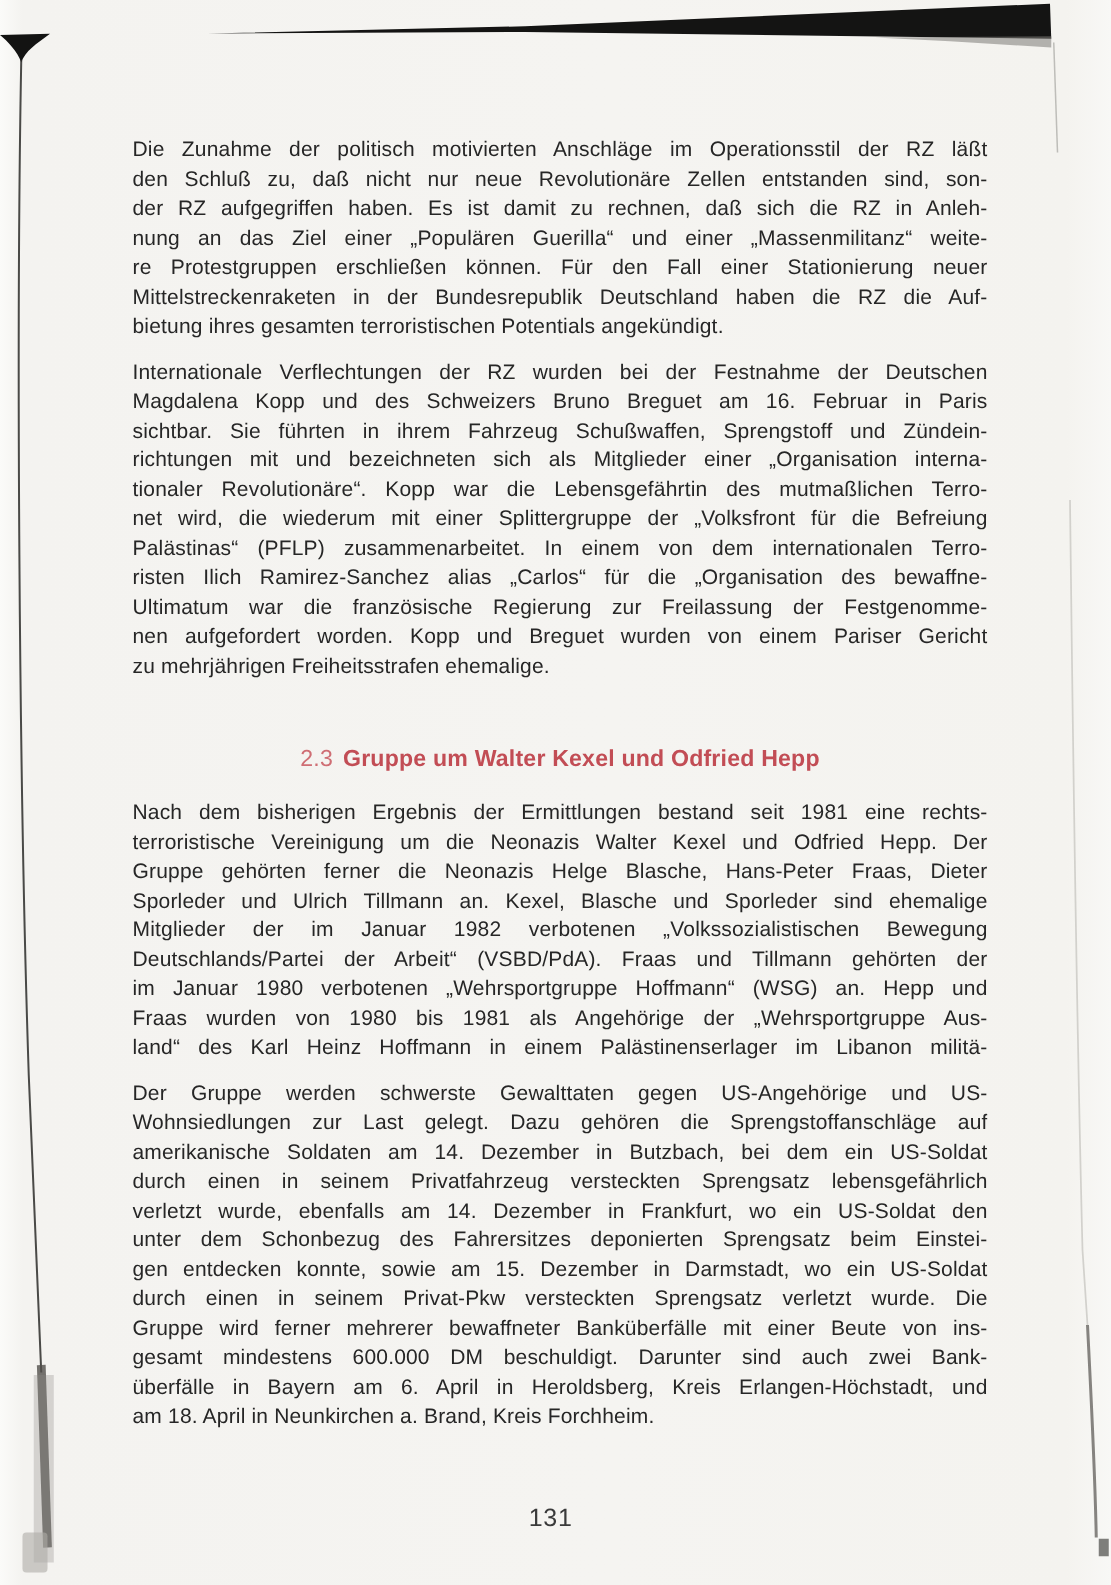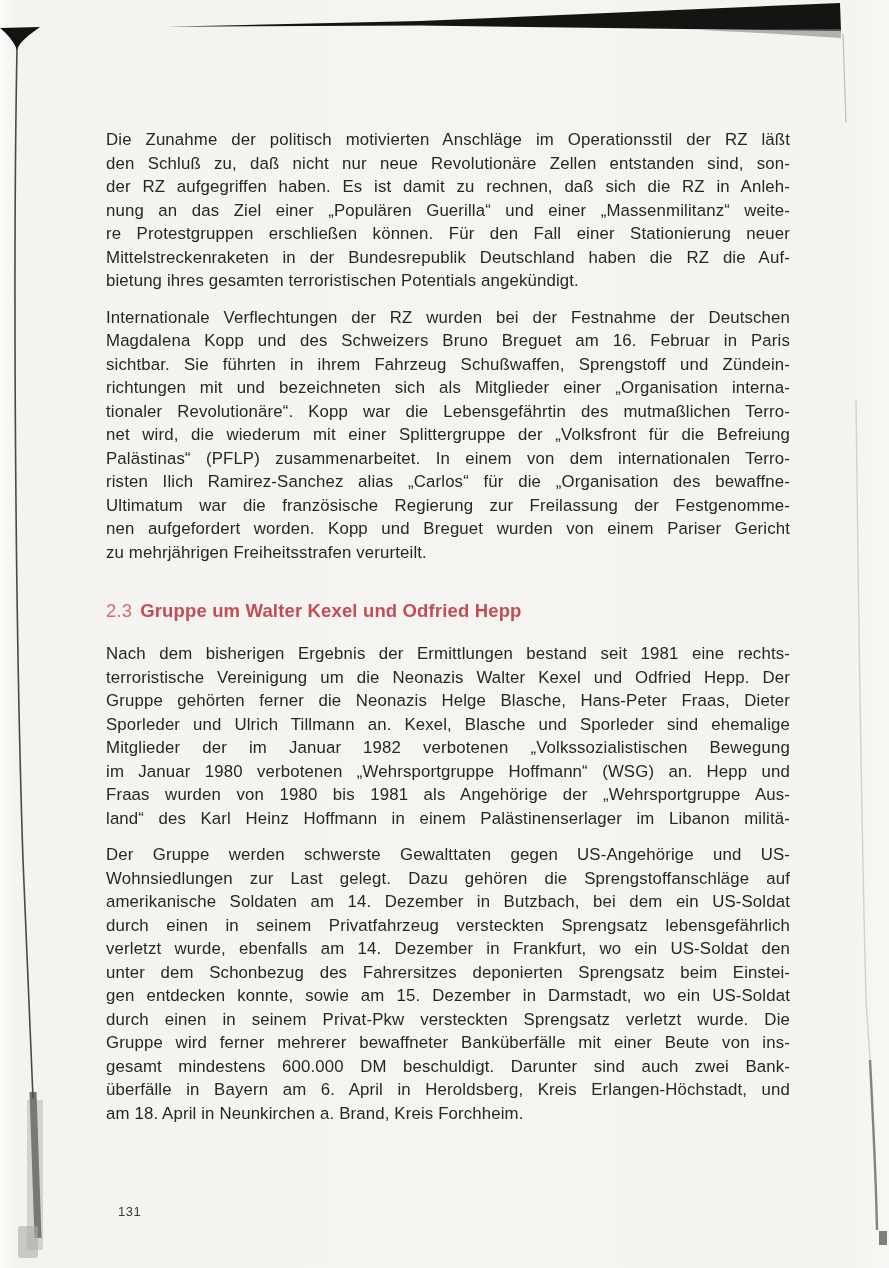--- a/index.html
+++ b/index.html
@@ -17,21 +17,21 @@
   }
   .artifacts {
     position: absolute;
     left: 0; top: 0;
     width: 889px; height: 1268px;
     pointer-events: none;
   }
   .textblock {
     position: absolute;
     left: 106px;
-    top: 128px;
+    top: 108px;
     width: 684px;
     color: #262626;
     font-size: 16.8px;
     line-height: 23.5px;
     letter-spacing: 0.15px;
   }
   .para {
     margin: 0 0 13px 0;
     text-align: justify;
   }
@@ -39,42 +39,43 @@
     display: block;
     height: 23.5px;
     overflow: hidden;
     text-align: justify;
     text-align-last: justify;
   }
   .para .ln.last {
     text-align-last: left;
   }
   .heading {
-    margin: 34px 0 18px 0;
+    margin: 50px 0 18px 0;
     font-size: 18.5px;
     line-height: 26px;
     font-weight: normal;
+    text-align: center;
   }
   .sec-num {
     color: #cf6e74;
     font-weight: 400;
     margin-right: 8px;
   }
   .sec-title {
     color: #c24d55;
     font-weight: 700;
   }
   .pageno {
     position: absolute;
-    left: 118px;
+    left: 106px;
     top: 1204px;
     width: 669px;
-    text-align: left;
+    text-align: center;
     color: #3a3a3a;
-    font-size: 13px;
+    font-size: 20px;
     letter-spacing: 0.5px;
   }
 </style>
 </head>
 <body>
 
 <div class="page">
 
   <svg class="artifacts" viewBox="0 0 889 1268" xmlns="http://www.w3.org/2000/svg">
 
@@ -111,31 +112,32 @@
         <div class="ln">Internationale Verflechtungen der RZ wurden bei der Festnahme der Deutschen</div>
         <div class="ln">Magdalena Kopp und des Schweizers Bruno Breguet am 16. Februar in Paris</div>
         <div class="ln">sichtbar. Sie führten in ihrem Fahrzeug Schußwaffen, Sprengstoff und Zündein-</div>
         <div class="ln">richtungen mit und bezeichneten sich als Mitglieder einer „Organisation interna-</div>
         <div class="ln">tionaler Revolutionäre“. Kopp war die Lebensgefährtin des mutmaßlichen Terro-</div>
         <div class="ln">net wird, die wiederum mit einer Splittergruppe der „Volksfront für die Befreiung</div>
         <div class="ln">Palästinas“ (PFLP) zusammenarbeitet. In einem von dem internationalen Terro-</div>
         <div class="ln">risten Ilich Ramirez-Sanchez alias „Carlos“ für die „Organisation des bewaffne-</div>
         <div class="ln">Ultimatum war die französische Regierung zur Freilassung der Festgenomme-</div>
         <div class="ln">nen aufgefordert worden. Kopp und Breguet wurden von einem Pariser Gericht</div>
-        <div class="ln last">zu mehrjährigen Freiheitsstrafen verurteilt.</div>
+        <div class="ln last">zu mehrjährigen Freiheitsstrafen ehemalige.</div>
       </div>
 
     <h2 class="heading"><span class="sec-num">2.3</span><span class="sec-title">Gruppe um Walter Kexel und Odfried Hepp</span></h2>
 
     <div class="para">
         <div class="ln">Nach dem bisherigen Ergebnis der Ermittlungen bestand seit 1981 eine rechts-</div>
         <div class="ln">terroristische Vereinigung um die Neonazis Walter Kexel und Odfried Hepp. Der</div>
         <div class="ln">Gruppe gehörten ferner die Neonazis Helge Blasche, Hans-Peter Fraas, Dieter</div>
         <div class="ln">Sporleder und Ulrich Tillmann an. Kexel, Blasche und Sporleder sind ehemalige</div>
         <div class="ln">Mitglieder der im Januar 1982 verbotenen „Volkssozialistischen Bewegung</div>
+        <div class="ln">Deutschlands/Partei der Arbeit“ (VSBD/PdA). Fraas und Tillmann gehörten der</div>
         <div class="ln">im Januar 1980 verbotenen „Wehrsportgruppe Hoffmann“ (WSG) an. Hepp und</div>
         <div class="ln">Fraas wurden von 1980 bis 1981 als Angehörige der „Wehrsportgruppe Aus-</div>
         <div class="ln">land“ des Karl Heinz Hoffmann in einem Palästinenserlager im Libanon militä-</div>
       </div>
     <div class="para">
         <div class="ln">Der Gruppe werden schwerste Gewalttaten gegen US-Angehörige und US-</div>
         <div class="ln">Wohnsiedlungen zur Last gelegt. Dazu gehören die Sprengstoffanschläge auf</div>
         <div class="ln">amerikanische Soldaten am 14. Dezember in Butzbach, bei dem ein US-Soldat</div>
         <div class="ln">durch einen in seinem Privatfahrzeug versteckten Sprengsatz lebensgefährlich</div>
         <div class="ln">verletzt wurde, ebenfalls am 14. Dezember in Frankfurt, wo ein US-Soldat den</div>

